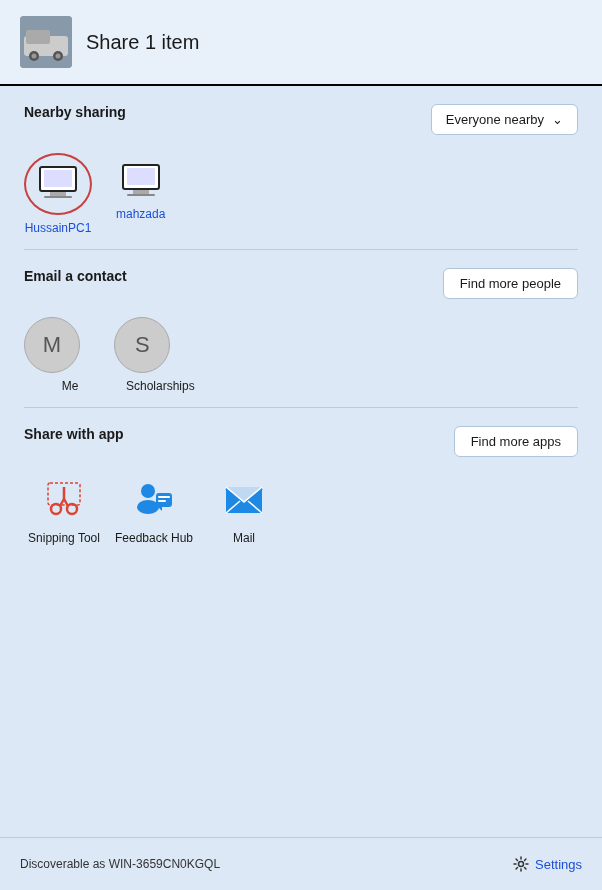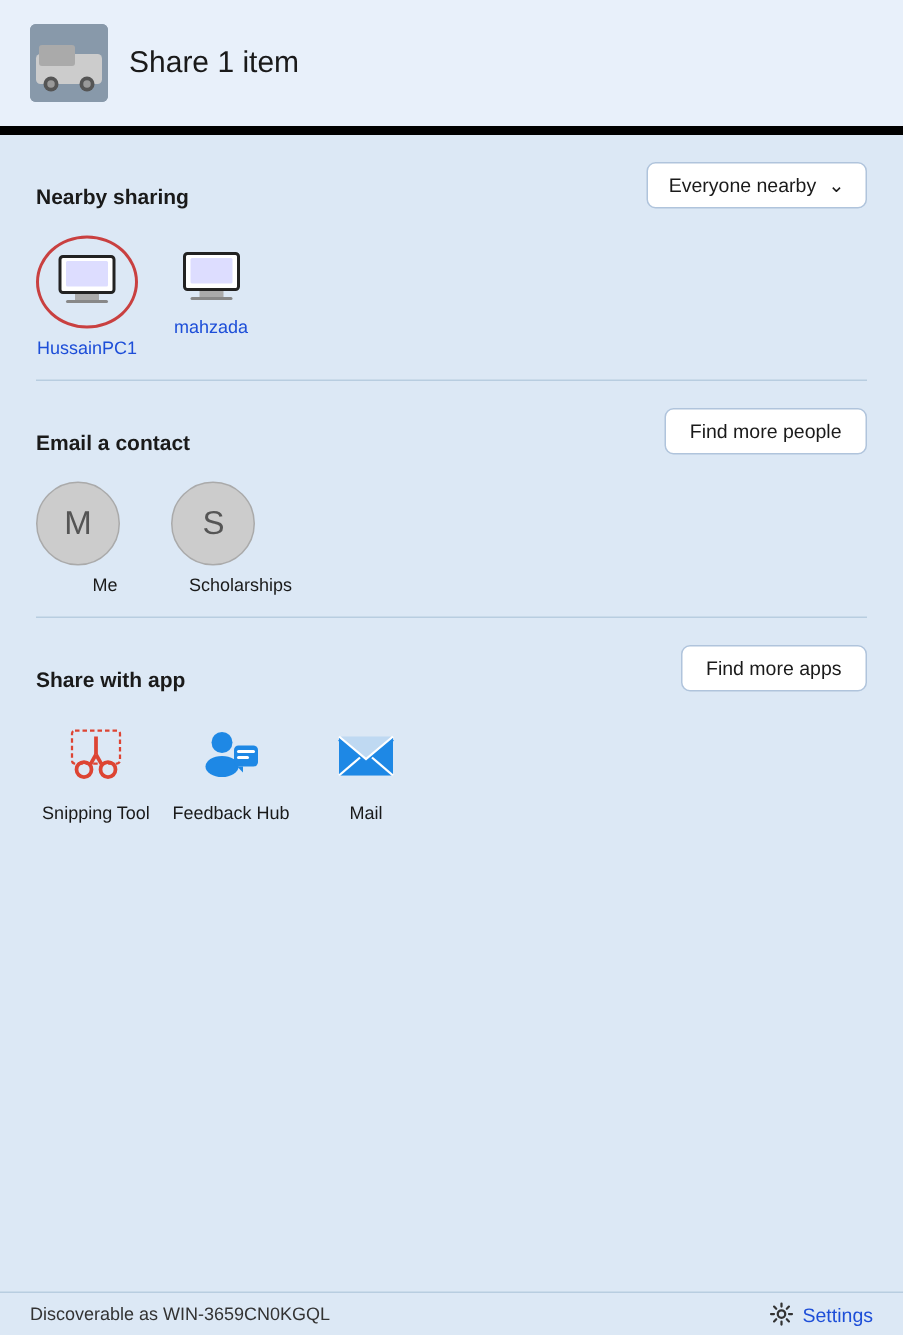--- a/index.html
+++ b/index.html
@@ -12,21 +12,21 @@
       position: relative;
     }
 
     
     .header {
       background: #e8f0fa;
       padding: 16px 20px;
       display: flex;
       align-items: center;
       gap: 14px;
-      border-bottom: 6px solid #000000;
+      border-bottom: 2px solid #000000;
     }
     .header-thumb {
       width: 52px;
       height: 52px;
       border-radius: 4px;
       background: #8899aa;
       overflow: hidden;
       flex-shrink: 0;
     }
     .header-thumb svg { width: 100%; height: 100%; }
@@ -35,21 +35,21 @@
       font-weight: 400;
       color: #1a1a1a;
     }
 
     
     .section {
       padding: 18px 24px 14px 24px;
     }
     .section-header {
       display: flex;
-      align-items: flex-end;
+      align-items: flex-start;
       justify-content: space-between;
       margin-bottom: 18px;
     }
     .section-label {
       font-size: 14px;
       font-weight: 600;
       color: #1a1a1a;
     }
     .dropdown-btn {
       display: flex;
@@ -141,21 +141,21 @@
     }
 
     
     .footer {
       position: absolute;
       bottom: 0;
       left: 0;
       right: 0;
       background: #dce8f5;
       border-top: 1px solid #b8cde0;
-      padding: 6px 20px;
+      padding: 18px 20px;
       display: flex;
       align-items: center;
       justify-content: space-between;
     }
     .footer-disc {
       font-size: 12px;
       color: #333;
     }
     .footer-settings {
       display: flex;

